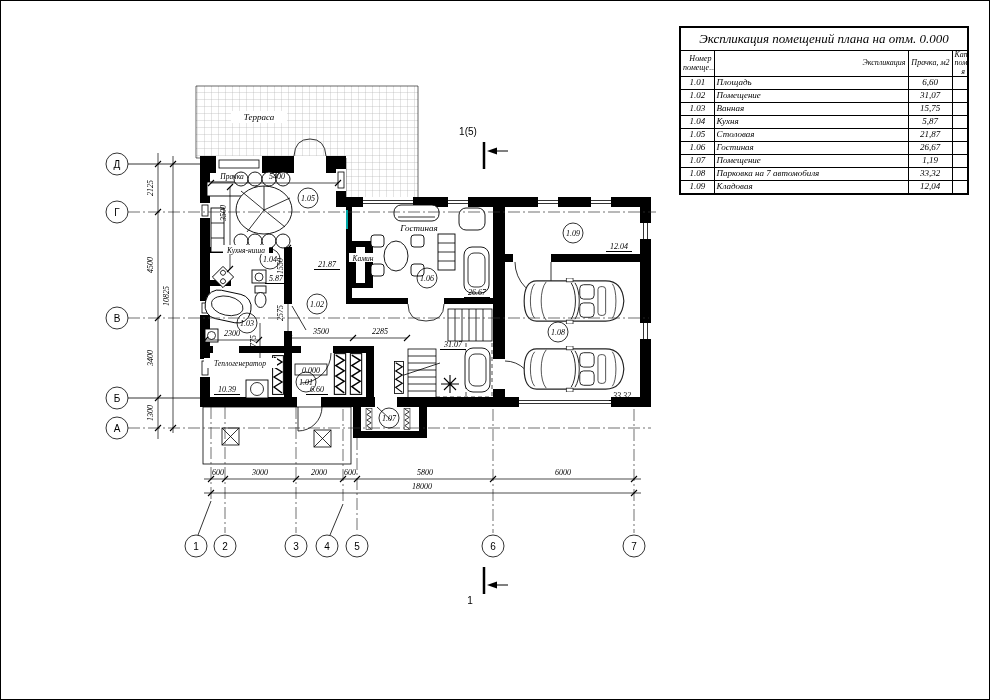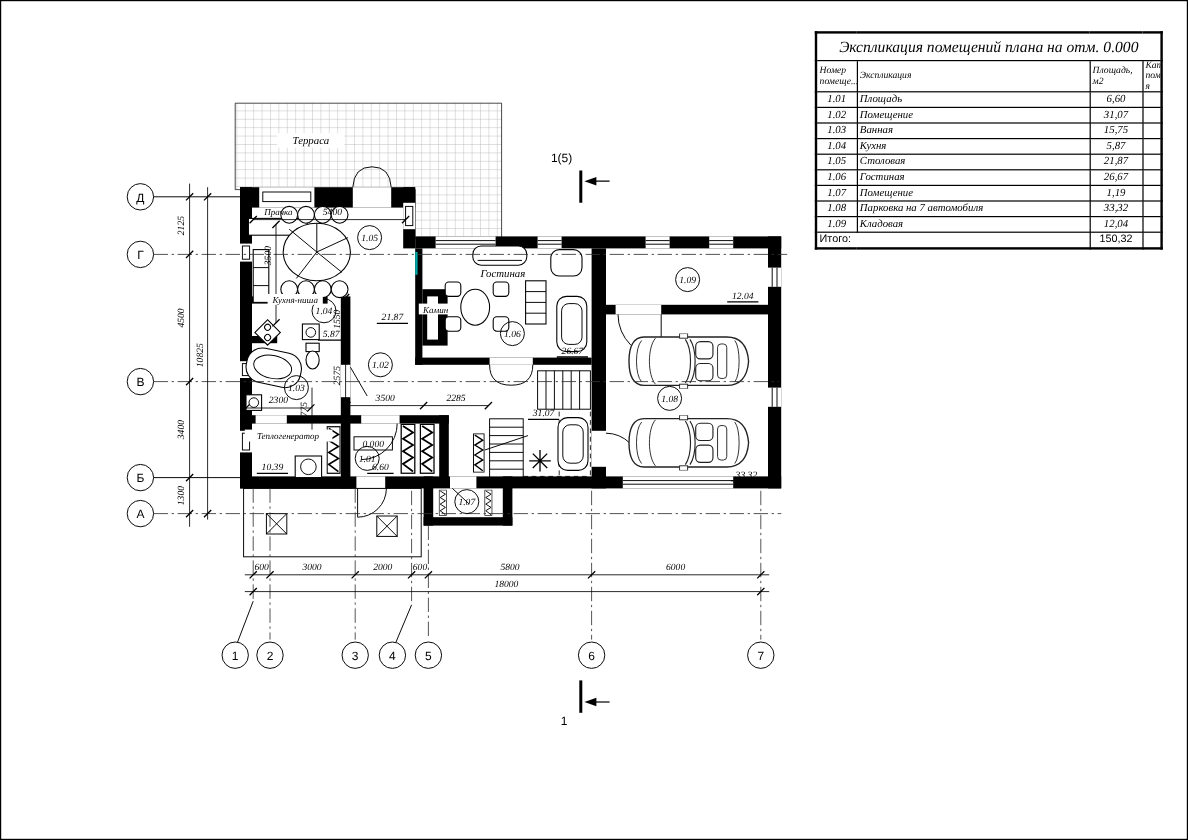--- a/index.html
+++ b/index.html
@@ -17,21 +17,21 @@
   .tick{stroke:#000;stroke-width:1.1;fill:none}
   .dash{stroke:#333;stroke-width:0.7;fill:none;stroke-dasharray:12 3 2 3}
   .dsh2{stroke:#000;stroke-width:0.7;fill:none;stroke-dasharray:4 3}
   .halo{fill:#fff;stroke:none}
   
   .expl{position:absolute;left:678px;top:25px;width:288px;border-collapse:collapse;
         table-layout:fixed;background:#fff;border-radius:31px;}
   .expl td{border:1px solid #000;font-style:italic;font-size:9px;color:#000;
            padding:0 2px;height:12px;line-height:1.05;overflow:hidden;white-space:nowrap;}
   .expl tr.title td{font-size:13px;text-align:center;height:22px;border-bottom:1px solid #000;}
-  .expl tr.hdr td{font-size:8px;text-align:left;height:24px;white-space:normal;}
+  .expl tr.hdr td{font-size:8px;text-align:right;height:24px;white-space:normal;}
   .expl td.c{text-align:center;}
   .expl tr.total td{font-style:normal;font-family:"Liberation Sans",sans-serif;font-size:9px;}
   .expl{border:2px solid #000;}
 </style>
 </head>
 <body>
 
 <div class="page">
 
 <svg width="990" height="700" viewBox="0 0 990 700" xmlns="http://www.w3.org/2000/svg">
@@ -381,21 +381,21 @@
         <col style="width:44px">
         <col style="width:16px">
       </colgroup>
   <tbody>
         <tr class="title">
           <td colspan="4">Экспликация помещений плана на отм. 0.000</td>
         </tr>
   <tr class="hdr">
     <td><span>Номер</span><br><span>помеще...</span></td>
     <td>Экспликация</td>
-    <td>Площадь, м2</td>
+    <td>Прачка, м2</td>
     <td><span>Кат.</span><br><span>пом-я</span></td>
   </tr>
   <tr>
           <td class="c">1.01</td>
           <td>Площадь</td>
           <td class="c">6,60</td>
           <td></td>
         </tr>
   <tr>
           <td class="c">1.02</td>
@@ -438,21 +438,16 @@
           <td>Парковка на 7 автомобиля</td>
           <td class="c">33,32</td>
           <td></td>
         </tr>
   <tr>
           <td class="c">1.09</td>
           <td>Кладовая</td>
           <td class="c">12,04</td>
           <td></td>
         </tr>
-  <tr class="total">
-    <td colspan="2">Итого:</td>
-    <td class="c">150,32</td>
-    <td></td>
-  </tr>
 </tbody>
     </table>
 
 </div>
 
 </body></html>

